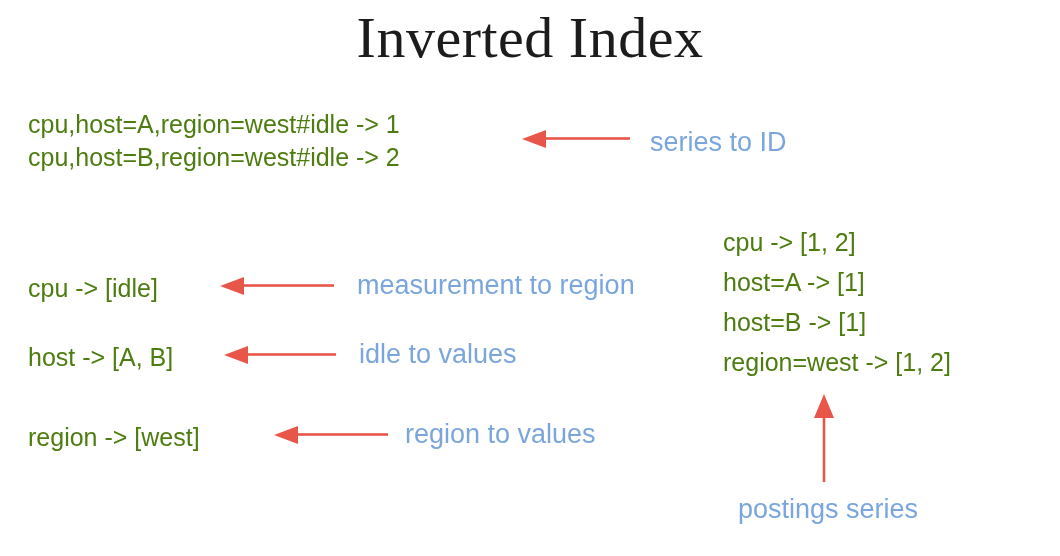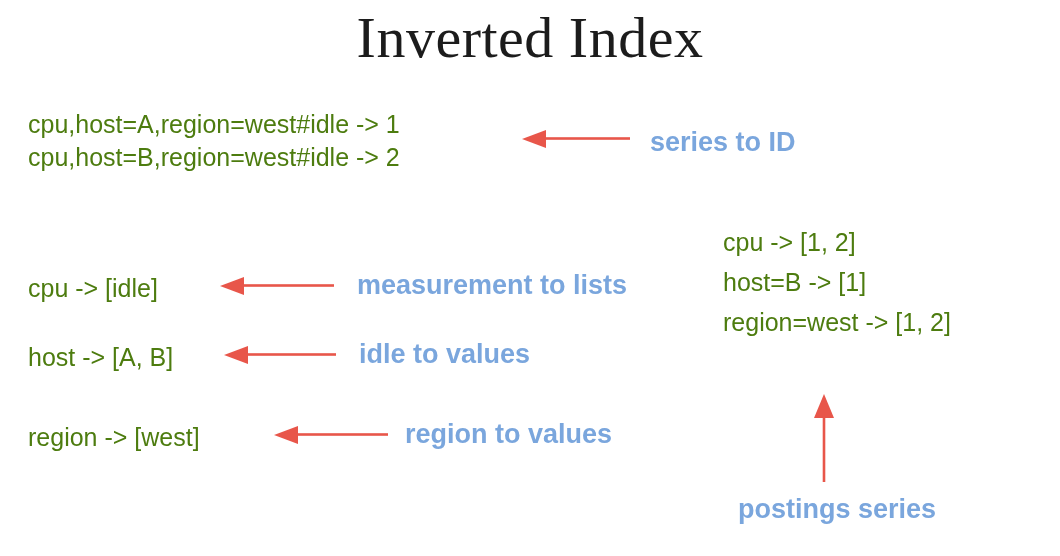--- a/index.html
+++ b/index.html
@@ -40,21 +40,21 @@
     font-size: 25px;
     font-weight: 400;
     color: #4d7c0f;
     line-height: 33px;
     white-space: nowrap;
   }
 
   
   .note {
     font-size: 27px;
-    font-weight: 700;
+    font-weight: 400;
     color: #7aa6dd;
     white-space: nowrap;
     line-height: 1;
   }
 
   
   .arrow-left, .arrow-up {
     display: block;
   }
   .arrow-left svg, .arrow-up svg { display: block; }
@@ -111,21 +111,21 @@
 
   <div class="abs code" id="row-cpu-key">cpu -&gt; [idle]</div>
 
   <div class="abs arrow-left" id="arrow-cpu">
     <svg width="118" height="22" viewBox="0 0 118 22">
       <path d="M2 11 L26 2 L26 20 Z" fill="#e8564a"></path>
       <rect x="24" y="9.2" width="92" height="2.6" fill="#e8564a"></rect>
     </svg>
   </div>
 
-  <div class="abs note" id="note-cpu">measurement to lists</div>
+  <div class="abs note" id="note-cpu">measurement to region</div>
 
   <div class="abs code" id="row-host-key">host -&gt; [A, B]</div>
 
   <div class="abs arrow-left" id="arrow-host">
     <svg width="116" height="22" viewBox="0 0 116 22">
       <path d="M2 11 L26 2 L26 20 Z" fill="#e8564a"></path>
       <rect x="24" y="9.2" width="90" height="2.6" fill="#e8564a"></rect>
     </svg>
   </div>
 
@@ -137,20 +137,21 @@
     <svg width="118" height="22" viewBox="0 0 118 22">
       <path d="M2 11 L26 2 L26 20 Z" fill="#e8564a"></path>
       <rect x="24" y="9.2" width="92" height="2.6" fill="#e8564a"></rect>
     </svg>
   </div>
 
   <div class="abs note" id="note-region">region to values</div>
 
   <div class="abs" id="postings-block">
     <span class="code">cpu -&gt; [1, 2]</span>
+    <span class="code">host=A -&gt; [1]</span>
     <span class="code">host=B -&gt; [1]</span>
     <span class="code">region=west -&gt; [1, 2]</span>
   </div>
 
   <div class="abs arrow-up" id="arrow-postings">
     <svg width="24" height="92" viewBox="0 0 24 92">
       <path d="M12 2 L22 26 L2 26 Z" fill="#e8564a"></path>
       <rect x="10.7" y="24" width="2.6" height="66" fill="#e8564a"></rect>
     </svg>
   </div>

